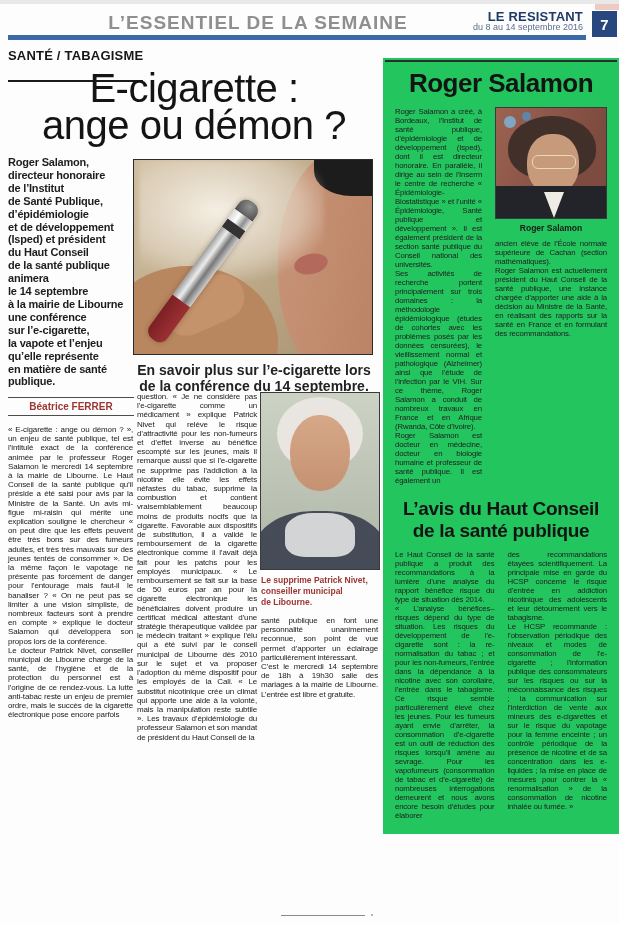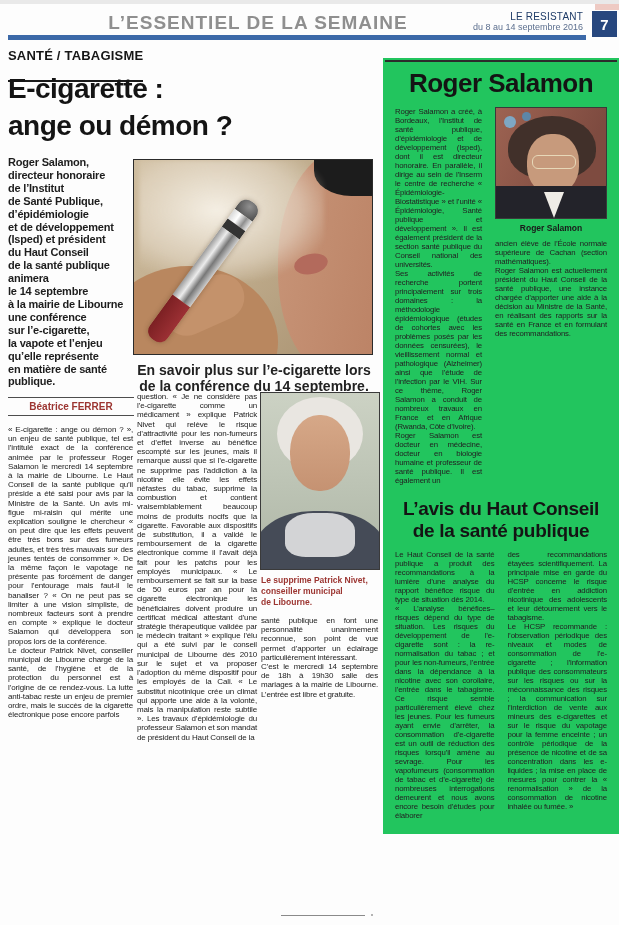--- a/index.html
+++ b/index.html
@@ -7,31 +7,31 @@
     position:relative;width:619px;height:925px;margin:4px auto;
     background:#fdfdfd;overflow:hidden;
     font-family:"Liberation Sans","DejaVu Sans",sans-serif;color:#1f1f1f;
   }
   .abs{position:absolute;}
 
   
   .essentiel{left:8px;top:8px;width:500px;text-align:center;
     font-size:19px;font-weight:bold;color:#8f8f8f;letter-spacing:1px;}
   .masthead{top:7px;right:36px;text-align:right;line-height:11px;}
-  .masthead-name{font-size:10px;font-weight:normal;color:#1d3a66;letter-spacing:.2px;}
+  .masthead-name{font-size:13px;font-weight:bold;color:#1d3a66;letter-spacing:.2px;}
   .masthead-date{font-size:9px;color:#5c6f8e;}
   .pagebox{top:7px;right:2px;width:25px;height:26px;background:#27477e;color:#fff;
     display:flex;align-items:center;justify-content:center;font-size:15px;font-weight:bold;}
   .bluebar{left:8px;top:31px;width:578px;height:5px;background:#3c69a8;}
   .corner-tint{right:0;top:0;width:24px;height:6px;background:#eecac3;}
 
   
   .kicker{left:8px;top:44px;font-size:13px;font-weight:bold;color:#161616;
     border-bottom:2px solid #1a1a1a;padding-bottom:17px;letter-spacing:.2px;}
-  .headline{left:8px;top:66px;width:372px;text-align:left;font-size:28px;font-weight:bold;
+  .headline{left:8px;top:66px;width:372px;text-align:center;font-size:40px;font-weight:normal;
     line-height:37px;white-space:pre-line;color:#141414;letter-spacing:-.5px;}
   .intro{left:8px;top:152px;width:126px;font-size:11px;font-weight:bold;line-height:12.9px;
     white-space:pre-line;letter-spacing:-.2px;color:#1d1d1d;}
   .main-caption{left:130px;top:358px;width:248px;text-align:center;font-size:14px;font-weight:bold;color:#222;}
   .byline{left:8px;top:393px;width:126px;border-top:1.5px solid #4d4d4d;border-bottom:1.5px solid #4d4d4d;
     padding:3px 0;text-align:center;font-size:10px;font-weight:bold;color:#9c3531;}
   .col{position:absolute;font-size:8px;line-height:9.2px;text-align:justify;color:#222;
     letter-spacing:-.15px;white-space:pre-line;}
   .col1{left:8px;top:421px;width:125px;}
   .col2{left:137px;top:388px;width:120px;}

